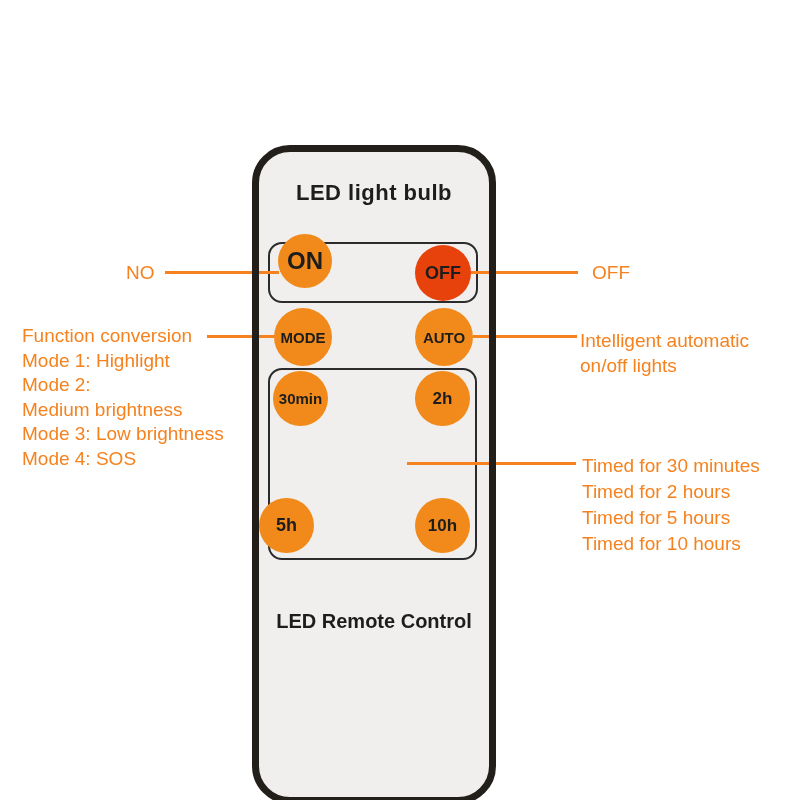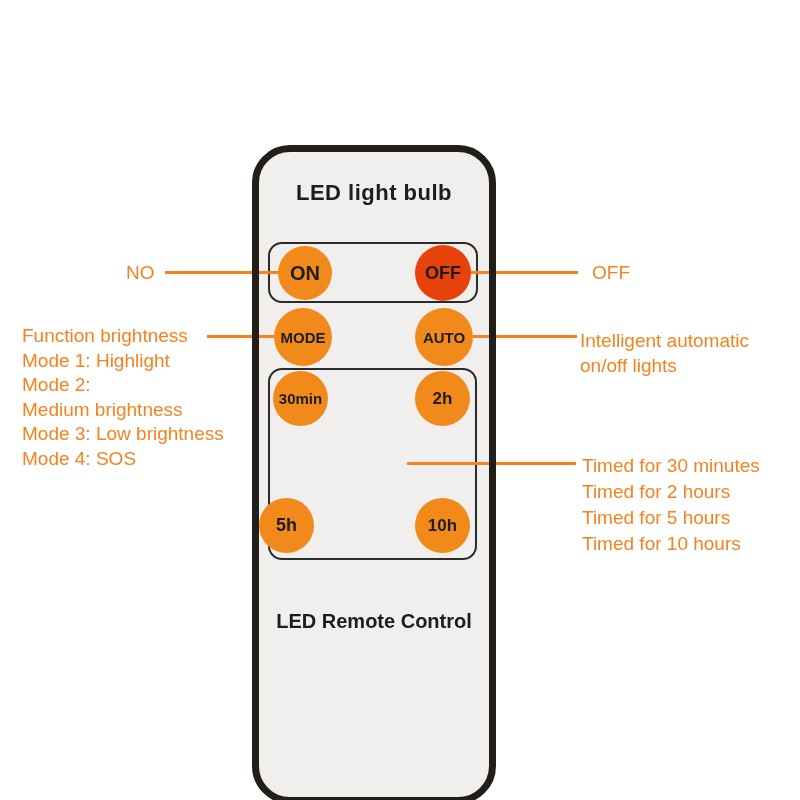--- a/index.html
+++ b/index.html
@@ -39,21 +39,21 @@
   }
   .onoff-rect{left:9px;top:90px;width:210px;height:61px;}
   .timer-rect{left:9px;top:216px;width:209px;height:192px;}
   .circle{
     position:absolute;border-radius:50%;
     display:flex;align-items:center;justify-content:center;
     font-weight:bold;color:var(--button-text);
     background:var(--button-orange);
     z-index:7;
   }
-  .btn-on   {left:19px; top:94px; width:54px;height:54px;font-size:20px;}
+  .btn-on   {left:19px; top:82px; width:54px;height:54px;font-size:24px;}
   .btn-off  {left:156px;top:93px; width:56px;height:56px;font-size:18px;background:var(--button-red);}
   .btn-mode {left:15px; top:156px;width:58px;height:58px;font-size:15px;}
   .btn-auto {left:156px;top:156px;width:58px;height:58px;font-size:15px;}
   .btn-30min{left:14px; top:219px;width:55px;height:55px;font-size:15px;}
   .btn-2h   {left:156px;top:219px;width:55px;height:55px;font-size:17px;}
   .btn-5h   {left:0; top:346px;width:55px;height:55px;font-size:18px;}
   .btn-10h  {left:156px;top:346px;width:55px;height:55px;font-size:17px;}
   .timer-label{
     position:absolute;left:0;top:299px;width:230px;text-align:center;
     font-size:20px;font-weight:bold;color:var(--button-text);letter-spacing:2px;
@@ -89,21 +89,21 @@
 
   <div class="hline line-no-out"></div>
   <div class="hline line-off-out"></div>
   <div class="hline line-mode-out"></div>
   <div class="hline line-auto-out"></div>
   <div class="hline line-timer-out"></div>
 
   <div class="ann ann-no">NO</div>
 
   <div class="ann ann-left-block">
-    <div>Function brightness</div>
+    <div>Function conversion</div>
     <div>Mode 1: Highlight</div>
     <div>Mode 2:</div>
     <div>Medium brightness</div>
     <div>Mode 3: Low brightness</div>
     <div>Mode 4: SOS</div>
   </div>
 
   <div class="ann ann-off">OFF</div>
 
   <div class="ann ann-auto-block">

